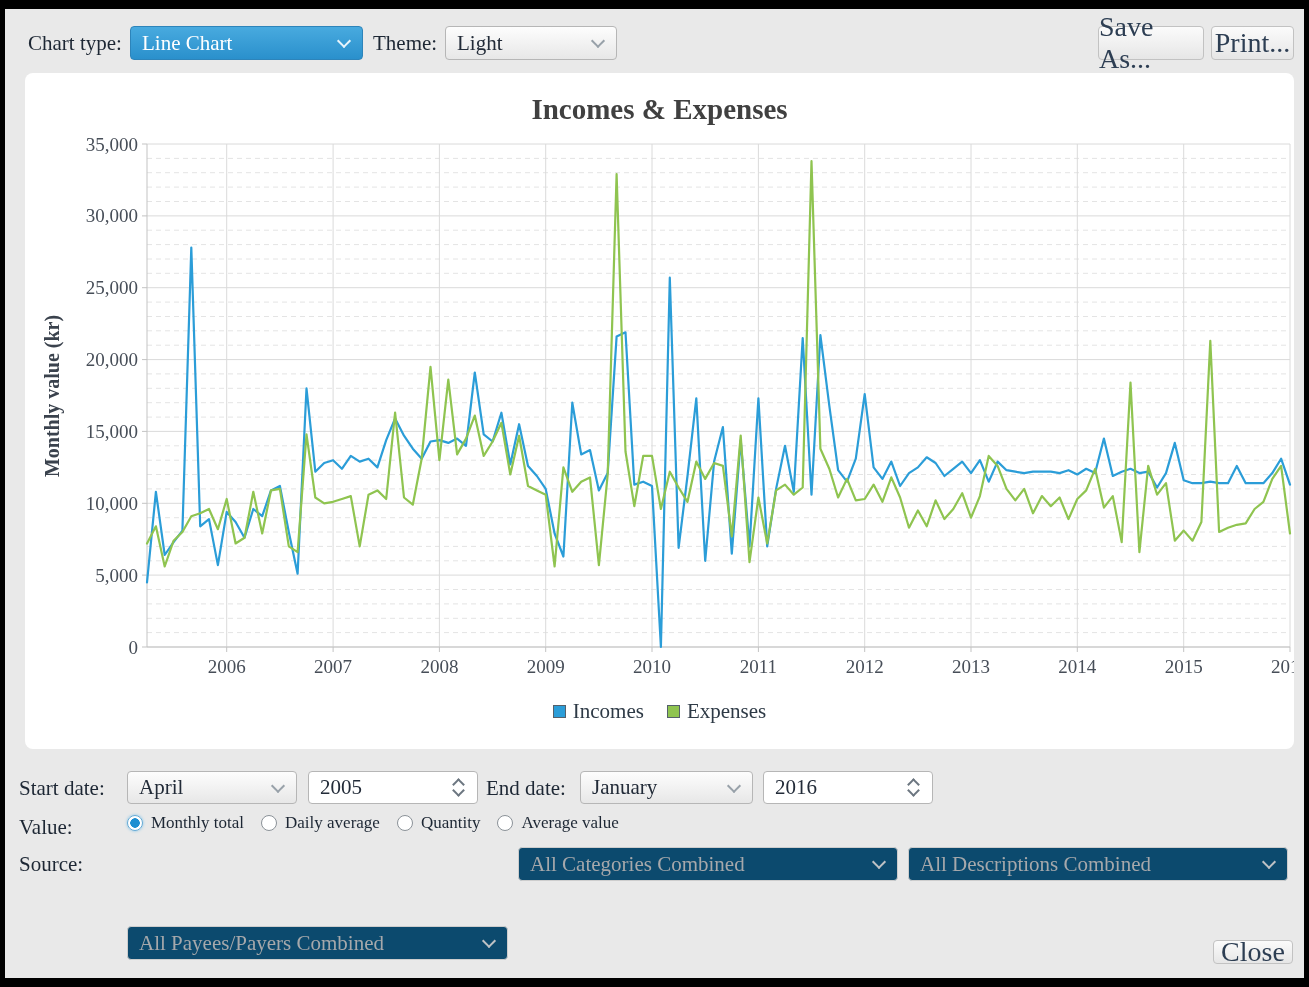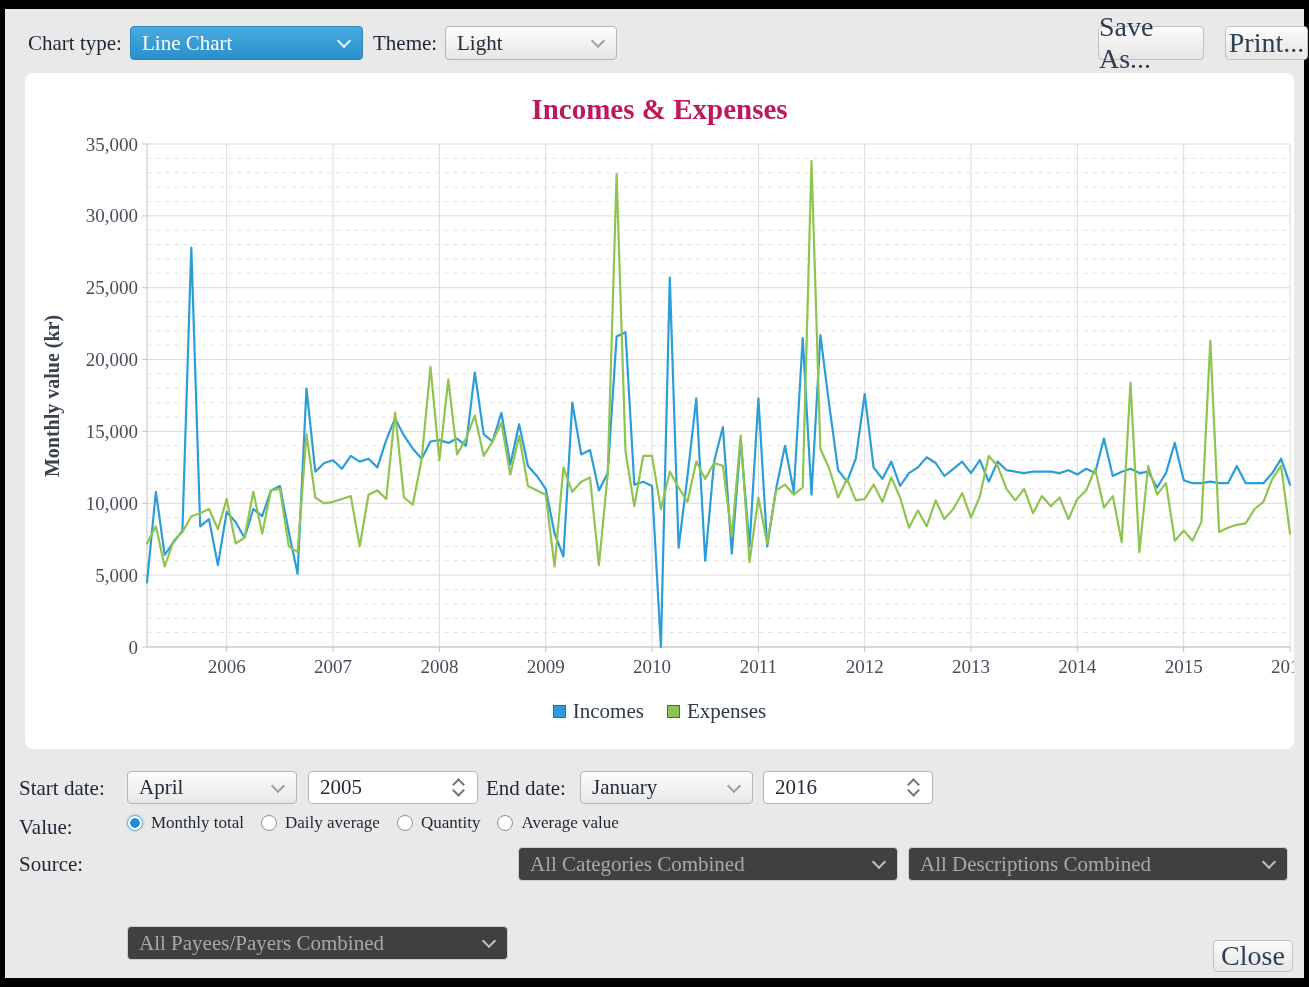--- a/index.html
+++ b/index.html
@@ -9,39 +9,39 @@
 
   .lbl{position:absolute;font-size:21px;color:#1d2734;white-space:nowrap;}
 
   .select{position:absolute;box-sizing:border-box;border:1px solid #b6b6b6;border-radius:4px;
           background:linear-gradient(#fdfdfd,#e7e7e7);font-size:21px;color:#222b38;
           padding:0 30px 0 11px;display:flex;align-items:center;white-space:nowrap;}
   .select .chev{position:absolute;right:13px;top:50%;width:8px;height:8px;margin-top:-7px;
           border-right:2px solid #98a1a9;border-bottom:2px solid #98a1a9;transform:rotate(45deg);}
   .select.primary{background:linear-gradient(#48aadf,#2a90cc);border-color:#2d84ba;color:#fff;text-align:right;}
   .select.primary .chev{border-color:#e8f5fc;}
-  .select.disabled{background:#404040;color:#a6a8ab;border-color:#cdcdcd;}
+  .select.disabled{background:#0c4a6e;color:#a6a8ab;border-color:#cdcdcd;}
   .select.disabled .chev{border-color:#bfc2c5;}
 
   .spin{position:absolute;box-sizing:border-box;border:1px solid #b6b6b6;border-radius:4px;
         background:#fff;font-size:21px;color:#222b38;padding:0 30px 0 11px;
         display:flex;align-items:center;}
   .spin .up,.spin .down{position:absolute;right:14px;width:7px;height:7px;
         border-right:2px solid #6c7680;border-bottom:2px solid #6c7680;}
   .spin .up{top:8px;transform:rotate(-135deg);}
   .spin .down{bottom:8px;transform:rotate(45deg);}
 
   .btn{position:absolute;box-sizing:border-box;border:1px solid #c2c2c2;border-radius:4px;
        background:linear-gradient(#fbfbfb,#e6e6e6);font-size:28px;color:#2d3e53;
        display:flex;align-items:center;justify-content:center;cursor:default;}
 
   .panel{position:absolute;left:20px;top:64px;width:1269px;height:676px;background:#fff;
          border-radius:8px;}
   .chart-title{position:absolute;left:0;top:20px;width:100%;text-align:center;
-         font-size:29px;font-weight:bold;color:#be185d;}
+         font-size:29px;font-weight:bold;color:#404040;}
   .chart-svg{position:absolute;left:0;top:0;}
   .legend{position:absolute;left:0;top:626px;width:100%;display:flex;justify-content:center;
          align-items:flex-start;gap:23px;}
   .legend-item{display:flex;align-items:center;gap:7px;}
   .legend-swatch{width:13px;height:13px;border:1px solid #55606a;box-sizing:border-box;}
   .legend-text{font-size:21px;color:#2e3a46;}
 
   .grid-minor{stroke:#e4e4e4;stroke-width:1;stroke-dasharray:5 4;fill:none;}
   .grid-major{stroke:#dadada;stroke-width:1;fill:none;}
   .axisline{stroke:#c3c3c3;stroke-width:1;}
@@ -65,21 +65,21 @@
     <div class="select primary" style="left:125px;top:17px;width:233px;height:34px;">
       <span>Line Chart</span>
       <span class="chev"></span>
     </div>
     <div class="lbl" style="left:368px;top:22px;">Theme:</div>
     <div class="select" style="left:440px;top:17px;width:172px;height:34px;">
       <span>Light</span>
       <span class="chev"></span>
     </div>
     <div class="btn" style="left:1093px;top:17px;width:106px;height:34px;">Save As...</div>
-    <div class="btn" style="left:1206px;top:17px;width:83px;height:34px;margin-left:14px;">Print...</div>
+    <div class="btn" style="left:1206px;top:17px;width:83px;height:34px;">Print...</div>
 
     <div class="panel">
       <div class="chart-title">Incomes &amp; Expenses</div>
       <svg id="chart" class="chart-svg" width="1269" height="676" viewBox="0 0 1269 676">
           <line class="grid-minor" x1="122" x2="1265" y1="559.6" y2="559.6"></line>
           <line class="grid-minor" x1="122" x2="1265" y1="545.3" y2="545.3"></line>
           <line class="grid-minor" x1="122" x2="1265" y1="530.9" y2="530.9"></line>
           <line class="grid-minor" x1="122" x2="1265" y1="516.5" y2="516.5"></line>
           <line class="grid-minor" x1="122" x2="1265" y1="487.8" y2="487.8"></line>
           <line class="grid-minor" x1="122" x2="1265" y1="473.4" y2="473.4"></line>
@@ -228,15 +228,15 @@
     </div>
     <div class="select disabled" id="src2" style="left:903px;top:838px;width:380px;height:34px;">
       <span>All Descriptions Combined</span>
       <span class="chev"></span>
     </div>
     <div class="select disabled" id="src3" style="left:122px;top:881px;width:381px;height:34px;margin-top:36px;">
       <span>All Payees/Payers Combined</span>
       <span class="chev"></span>
     </div>
 
-    <div class="btn" style="left:1208px;top:931px;width:80px;height:32px;">Close</div>
+    <div class="btn" style="left:1208px;top:931px;width:80px;height:24px;">Close</div>
   </div>
 </div>
 
 </body></html>

